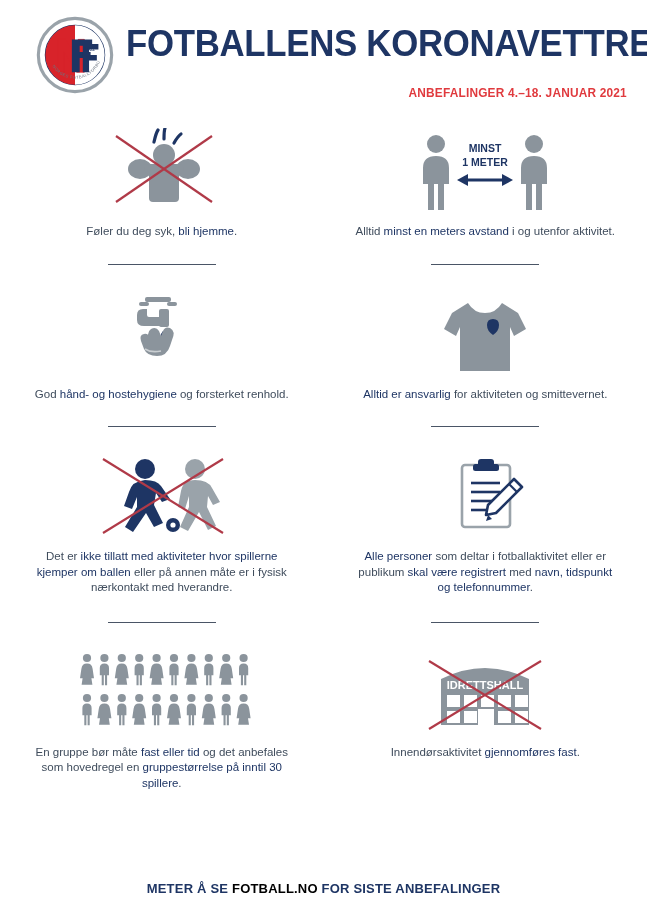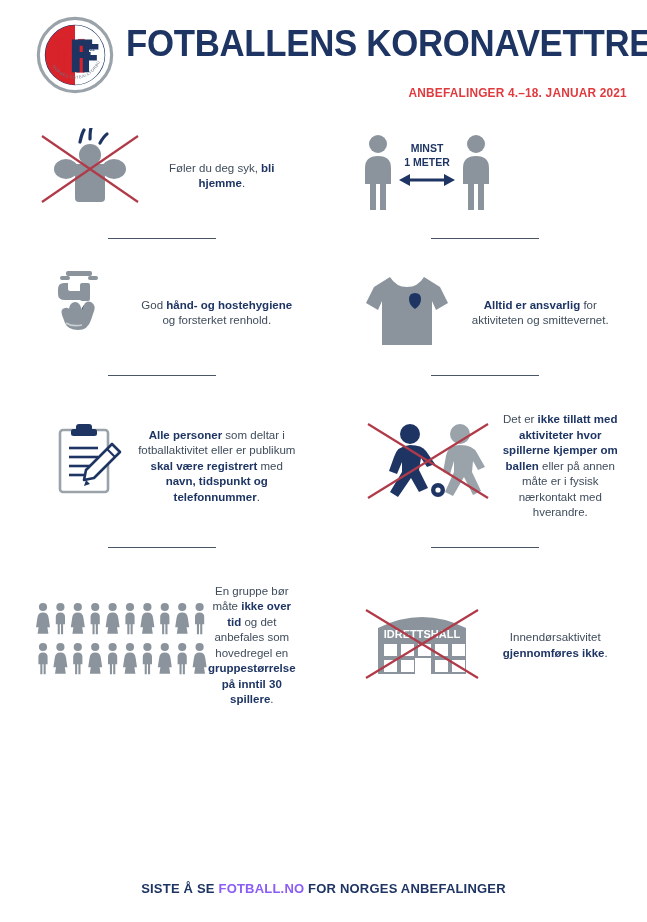--- a/index.html
+++ b/index.html
@@ -64,40 +64,40 @@
     width: 647px;
   }
   .row {
     display: flex;
     width: 100%;
   }
   .cell {
     width: 50%;
     box-sizing: border-box;
     display: flex;
-    flex-direction: row;
+    flex-direction: column;
     align-items: center;
     justify-content: flex-start;
     padding: 0 28px;
   }
   .icon-box {
     height: 86px;
     display: flex;
     align-items: flex-end;
     justify-content: center;
   }
   .caption {
     margin-top: 10px;
     text-align: center;
     font-size: 11.5px;
     line-height: 15.5px;
     color: #3f4c5c;
     font-weight: normal;
   }
-  .caption b { color: #1e3564; font-weight: bold; }
+  .caption b { color: #1e3564; font-weight: normal; }
 
   .row-divider {
     display: flex;
     width: 100%;
   }
   .divider-half {
     width: 50%;
     display: flex;
     justify-content: center;
   }
@@ -112,21 +112,21 @@
     position: absolute;
     left: 0;
     right: 0;
     bottom: 26px;
     text-align: center;
     font-size: 13px;
     font-weight: bold;
     letter-spacing: 0.2px;
     color: #1e3564;
   }
-  .footer .url { color: #8b5cf6; }
+  .footer .url { color: #000000; }
 
   
   .row1 { margin-top: 10px; }
   .row2 { margin-top: 26px; }
   .row3 { margin-top: 26px; }
   .row4 { margin-top: 26px; }
 
   .sp-div-1 { margin-top: 24px; }
   .sp-div-2 { margin-top: 24px; }
   .sp-div-3 { margin-top: 26px; }
@@ -188,20 +188,23 @@
           <path d="M26 28 q-13 0 -13 12 l0 16 l5 0 l0 26 l6 0 l0 -26 l4 0 l0 26 l6 0 l0 -26 l5 0 l0 -16 q0 -12 -13 -12 z" fill="#8b949c"></path>
           <circle cx="124" cy="16" r="9" fill="#8b949c"></circle>
           <path d="M124 28 q-13 0 -13 12 l0 16 l5 0 l0 26 l6 0 l0 -26 l4 0 l0 26 l6 0 l0 -26 l5 0 l0 -16 q0 -12 -13 -12 z" fill="#8b949c"></path>
           <text x="75" y="24" text-anchor="middle" font-size="10.5" font-weight="bold" fill="#1e3564" font-family="Liberation Sans, sans-serif">MINST</text>
           <text x="75" y="38" text-anchor="middle" font-size="10.5" font-weight="bold" fill="#1e3564" font-family="Liberation Sans, sans-serif">1 METER</text>
           <line x1="53" y1="52" x2="97" y2="52" stroke="#1e3564" stroke-width="3"></line>
           <path d="M47 52 L58 46 L58 58 Z" fill="#1e3564"></path>
           <path d="M103 52 L92 46 L92 58 Z" fill="#1e3564"></path>
         </svg>
       </div>
+      <div class="caption">
+        <span>Alltid </span><b>minst en meters avstand</b><span> i og utenfor aktivitet.</span>
+      </div>
     </div>
   </div>
 
   <div class="row-divider sp-div-1">
     <div class="divider-half">
         <div class="divider-line"></div>
       </div>
     <div class="divider-half">
         <div class="divider-line"></div>
       </div>
@@ -244,58 +247,58 @@
   <div class="row-divider sp-div-2">
     <div class="divider-half">
         <div class="divider-line"></div>
       </div>
     <div class="divider-half">
         <div class="divider-line"></div>
       </div>
   </div>
 
   <div class="row row3">
+
+    <div class="cell">
+      <div class="icon-box">
+        <svg width="150" height="86" viewBox="0 0 150 86">
+          <circle cx="58" cy="16" r="10" fill="#1e3564"></circle>
+          <path d="M58 27 q-13 1 -16 12 l-5 14 l8 3 l5 -12 l0 10 l-12 20 l8 5 l13 -19 l8 14 l9 -4 l-9 -18 l2 -12 l6 9 l8 -3 l-9 -13 q-4 -6 -16 -6 z" fill="#1e3564"></path>
+          <circle cx="108" cy="16" r="10" fill="#9aa3aa"></circle>
+          <path d="M108 27 q-12 0 -14 11 l-3 16 l7 2 l4 -13 l0 11 l-9 20 l8 4 l11 -19 l9 18 l8 -4 l-9 -19 l1 -11 l5 9 l7 -3 l-8 -14 q-4 -8 -17 -8 z" fill="#9aa3aa"></path>
+          <circle cx="86" cy="72" r="7" fill="#1e3564"></circle>
+          <circle cx="86" cy="72" r="2.6" fill="#ffffff"></circle>
+          <line x1="16" y1="6" x2="136" y2="80" stroke="#b03a48" stroke-width="2.2"></line>
+          <line x1="136" y1="6" x2="16" y2="80" stroke="#b03a48" stroke-width="2.2"></line>
+        </svg>
+      </div>
+      <div class="caption">
+        <span>Det er </span><b>ikke tillatt med aktiviteter hvor spillerne kjemper om ballen</b><span> eller på annen måte er i fysisk nærkontakt med hverandre.</span>
+      </div>
+    </div>
 
     <div class="cell">
       <div class="icon-box">
         <svg width="110" height="86" viewBox="0 0 110 86">
           <rect x="32" y="12" width="48" height="62" rx="3" fill="#ffffff" stroke="#9aa3aa" stroke-width="2.6"></rect>
           <rect x="48" y="6" width="16" height="10" rx="3" fill="#1e3564"></rect>
           <rect x="43" y="11" width="26" height="7" rx="2.5" fill="#1e3564"></rect>
           <line x1="41" y1="30" x2="70" y2="30" stroke="#1e3564" stroke-width="2.6"></line>
           <line x1="41" y1="39" x2="70" y2="39" stroke="#1e3564" stroke-width="2.6"></line>
           <line x1="41" y1="48" x2="64" y2="48" stroke="#1e3564" stroke-width="2.6"></line>
           <line x1="41" y1="57" x2="60" y2="57" stroke="#1e3564" stroke-width="2.6"></line>
           <path d="M84 26 l8 8 l-26 26 l-10 2 l2 -10 z" fill="#ffffff" stroke="#1e3564" stroke-width="2.6" stroke-linejoin="round"></path>
           <path d="M58 62 l-2 6 l6 -2 z" fill="#1e3564"></path>
           <line x1="79" y1="31" x2="87" y2="39" stroke="#1e3564" stroke-width="2.2"></line>
         </svg>
       </div>
       <div class="caption">
         <b>Alle personer</b><span> som deltar i fotballaktivitet eller er publikum </span><b>skal være registrert</b><span> med </span><b>navn, tidspunkt og telefonnummer</b><span>.</span>
       </div>
     </div>
-
-    <div class="cell">
-      <div class="icon-box">
-        <svg width="150" height="86" viewBox="0 0 150 86">
-          <circle cx="58" cy="16" r="10" fill="#1e3564"></circle>
-          <path d="M58 27 q-13 1 -16 12 l-5 14 l8 3 l5 -12 l0 10 l-12 20 l8 5 l13 -19 l8 14 l9 -4 l-9 -18 l2 -12 l6 9 l8 -3 l-9 -13 q-4 -6 -16 -6 z" fill="#1e3564"></path>
-          <circle cx="108" cy="16" r="10" fill="#9aa3aa"></circle>
-          <path d="M108 27 q-12 0 -14 11 l-3 16 l7 2 l4 -13 l0 11 l-9 20 l8 4 l11 -19 l9 18 l8 -4 l-9 -19 l1 -11 l5 9 l7 -3 l-8 -14 q-4 -8 -17 -8 z" fill="#9aa3aa"></path>
-          <circle cx="86" cy="72" r="7" fill="#1e3564"></circle>
-          <circle cx="86" cy="72" r="2.6" fill="#ffffff"></circle>
-          <line x1="16" y1="6" x2="136" y2="80" stroke="#b03a48" stroke-width="2.2"></line>
-          <line x1="136" y1="6" x2="16" y2="80" stroke="#b03a48" stroke-width="2.2"></line>
-        </svg>
-      </div>
-      <div class="caption">
-        <span>Det er </span><b>ikke tillatt med aktiviteter hvor spillerne kjemper om ballen</b><span> eller på annen måte er i fysisk nærkontakt med hverandre.</span>
-      </div>
-    </div>
   </div>
 
   <div class="row-divider sp-div-3">
     <div class="divider-half">
         <div class="divider-line"></div>
       </div>
     <div class="divider-half">
         <div class="divider-line"></div>
       </div>
   </div>
@@ -381,21 +384,21 @@
               <circle cx="6" cy="5" r="4.1" fill="#8b949c"></circle>
               <path fill="#8b949c" d="M6 10.5 q-4.6 0 -4.6 4.6 l0 7.2 l1.9 0 l0 9.9 l2.1 0 l0 -9.9 l1.2 0 l0 9.9 l2.1 0 l0 -9.9 l1.9 0 l0 -7.2 q0 -4.6 -4.6 -4.6 z"></path>
             </g>
             <g transform="translate(165.6,44)">
               <circle cx="6" cy="5" r="4.1" fill="#8b949c"></circle>
               <path fill="#8b949c" d="M6 10.5 q-5 0 -5.6 5.2 l-1.4 9.5 l2.6 0 l-1 6.5 l10.8 0 l-1 -6.5 l2.6 0 l-1.4 -9.5 q-0.6 -5.2 -5.6 -5.2 z"></path>
             </g>
           </svg>
       </div>
       <div class="caption">
-        <span>En gruppe bør måte </span><b>ikke over tid</b><span> og det anbefales som hovedregel en </span><b>gruppestørrelse på inntil 30 spillere</b><span>.</span>
+        <span>En gruppe bør måte </span><b>fast eller tid</b><span> og det anbefales som hovedregel en </span><b>gruppestørrelse på inntil 30 spillere</b><span>.</span>
       </div>
     </div>
 
     <div class="cell">
       <div class="icon-box">
         <svg width="140" height="86" viewBox="0 0 140 86">
           <path d="M26 30 q44 -22 88 0 l0 46 l-88 0 z" fill="#8b949c"></path>
           <text x="70" y="40" text-anchor="middle" font-size="11" font-weight="bold" fill="#ffffff" font-family="Liberation Sans, sans-serif">IDRETTSHALL</text>
           <rect x="32" y="46" width="13" height="12" fill="#ffffff"></rect>
           <rect x="49" y="46" width="13" height="12" fill="#ffffff"></rect>
@@ -405,21 +408,21 @@
           <rect x="32" y="62" width="13" height="12" fill="#ffffff"></rect>
           <rect x="49" y="62" width="13" height="12" fill="#ffffff"></rect>
           <rect x="83" y="62" width="13" height="12" fill="#ffffff"></rect>
           <rect x="100" y="62" width="13" height="12" fill="#ffffff"></rect>
           <rect x="63" y="60" width="16" height="16" fill="#ffffff"></rect>
           <line x1="14" y1="12" x2="126" y2="80" stroke="#b03a48" stroke-width="2.2"></line>
           <line x1="126" y1="12" x2="14" y2="80" stroke="#b03a48" stroke-width="2.2"></line>
         </svg>
       </div>
       <div class="caption">
-        <span>Innendørsaktivitet </span><b>gjennomføres ikke</b><span>.</span>
+        <span>Innendørsaktivitet </span><b>gjennomføres fast</b><span>.</span>
       </div>
     </div>
   </div>
 </div>
 
 <div class="footer">
-  <span>SISTE Å SE </span><span class="url">FOTBALL.NO</span><span> FOR NORGES ANBEFALINGER</span>
+  <span>METER Å SE </span><span class="url">FOTBALL.NO</span><span> FOR SISTE ANBEFALINGER</span>
 </div>
 
 </body></html>

